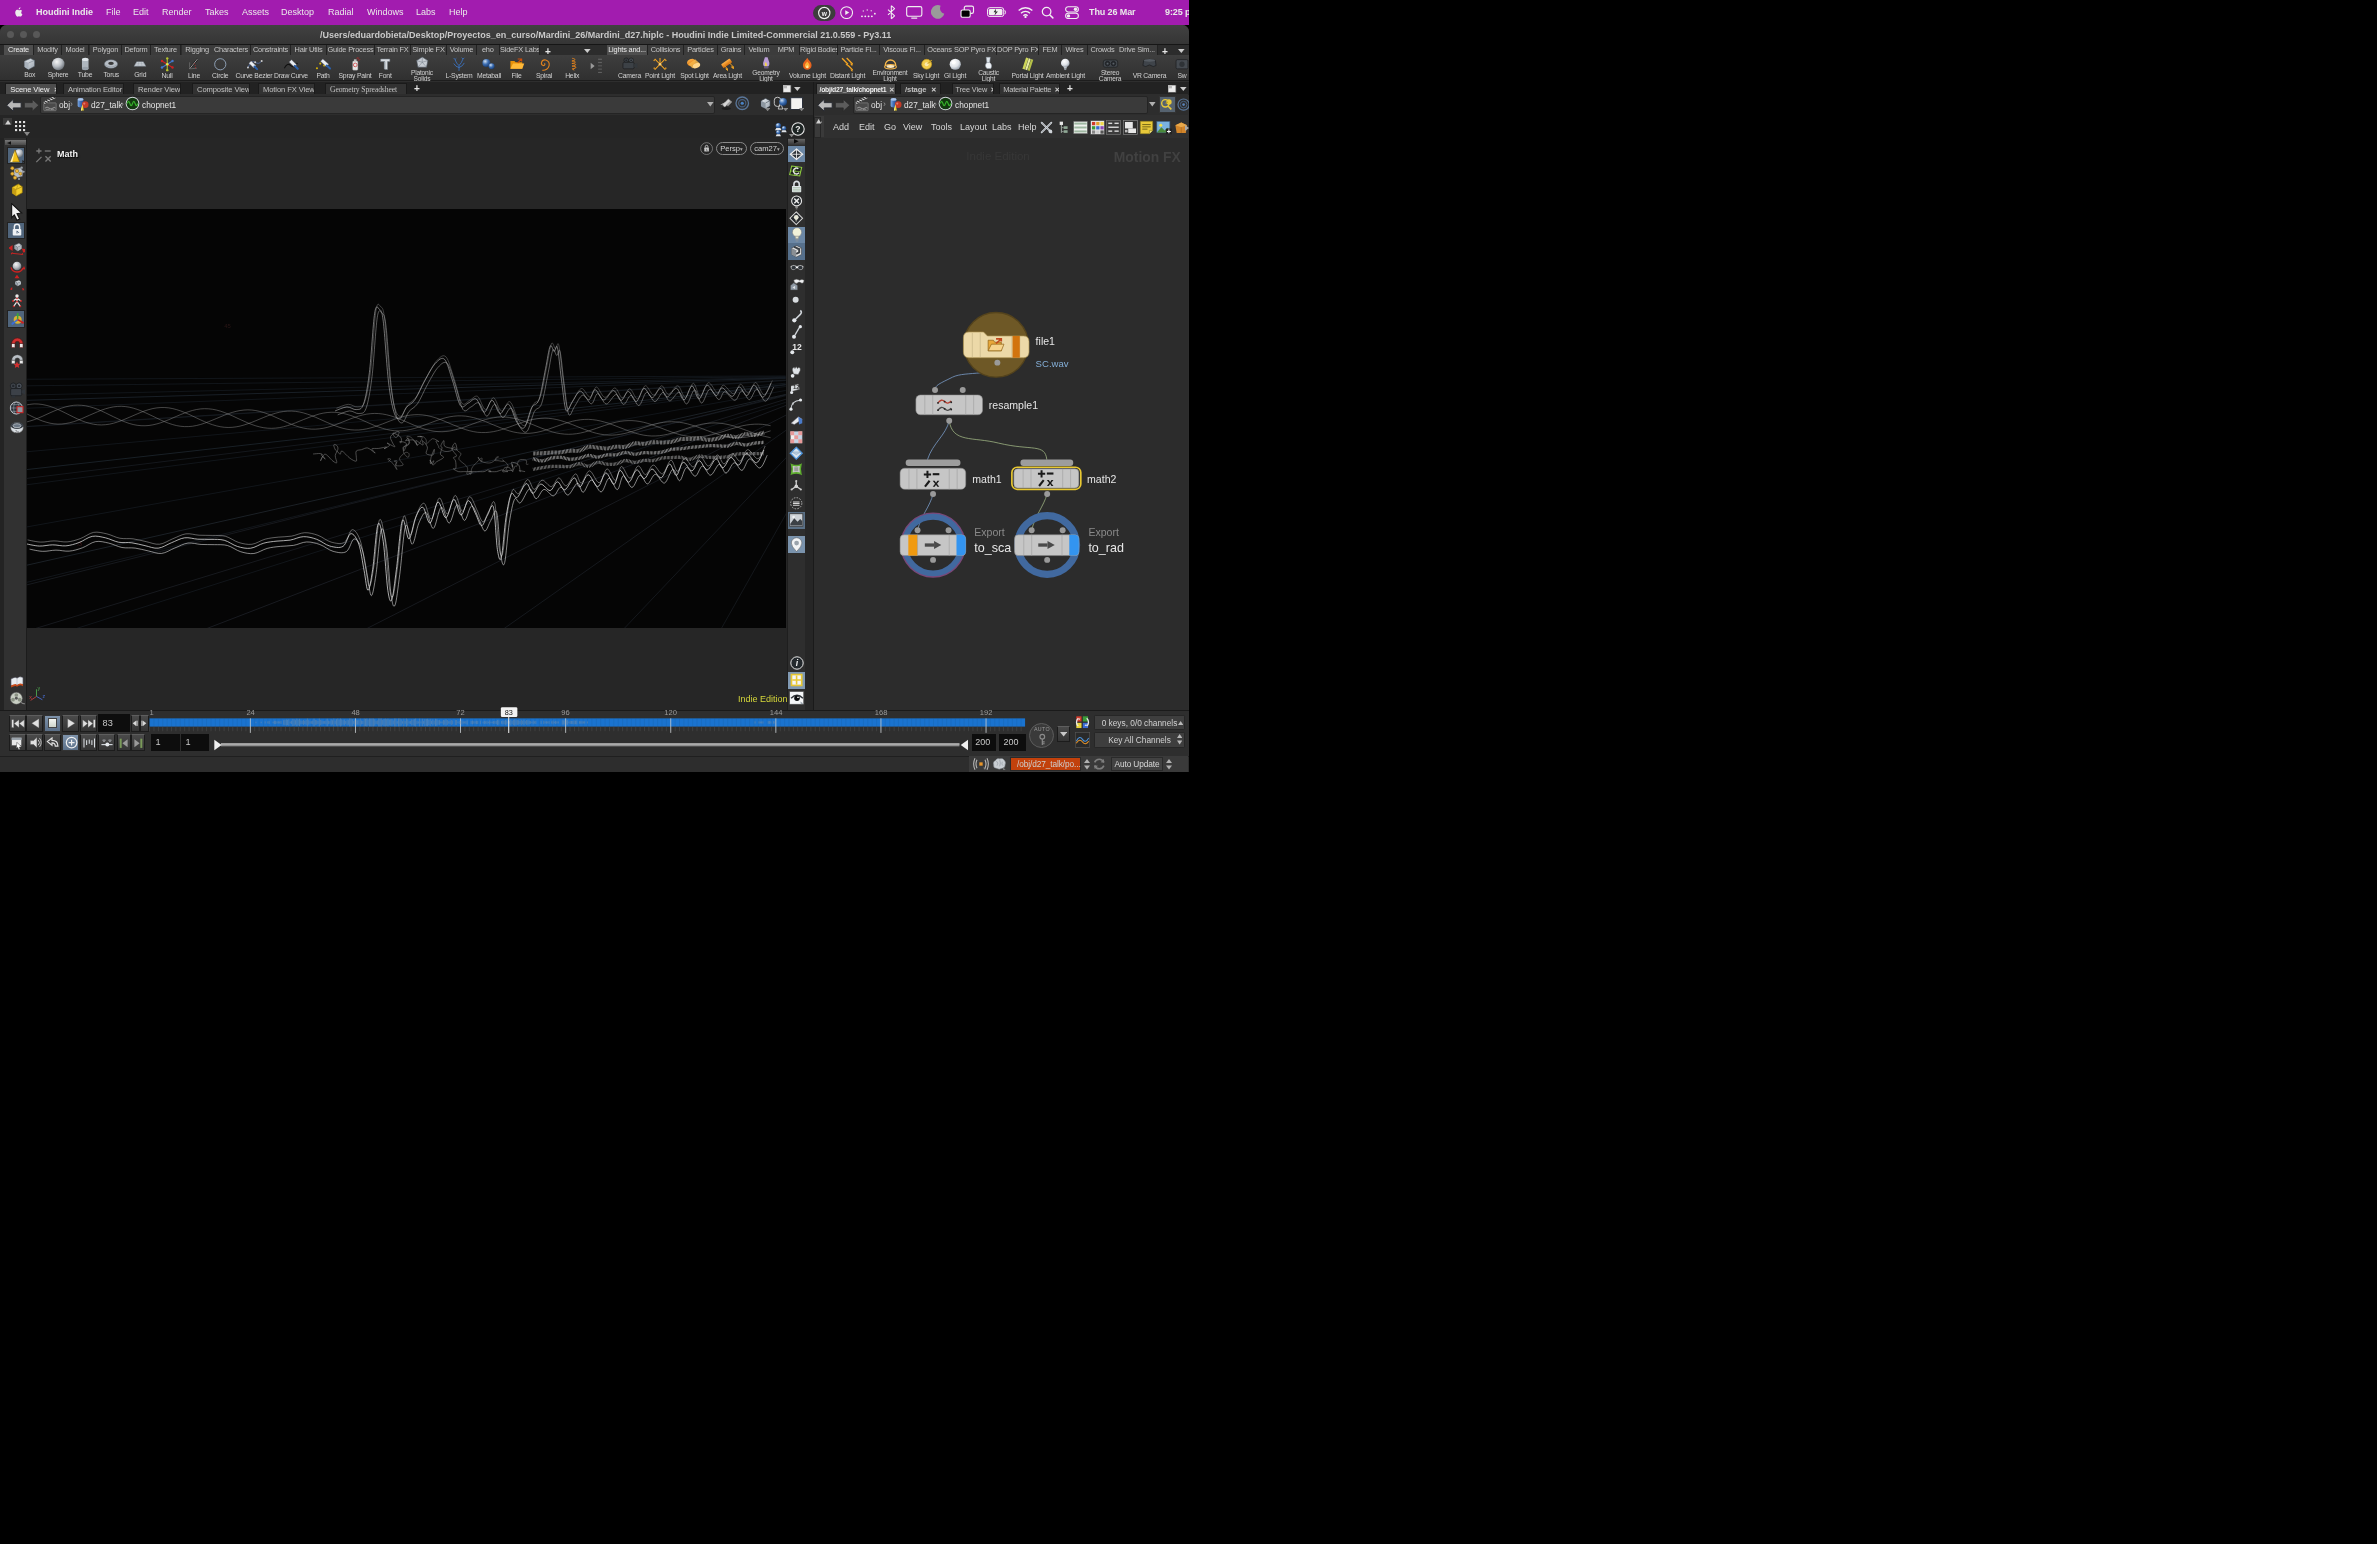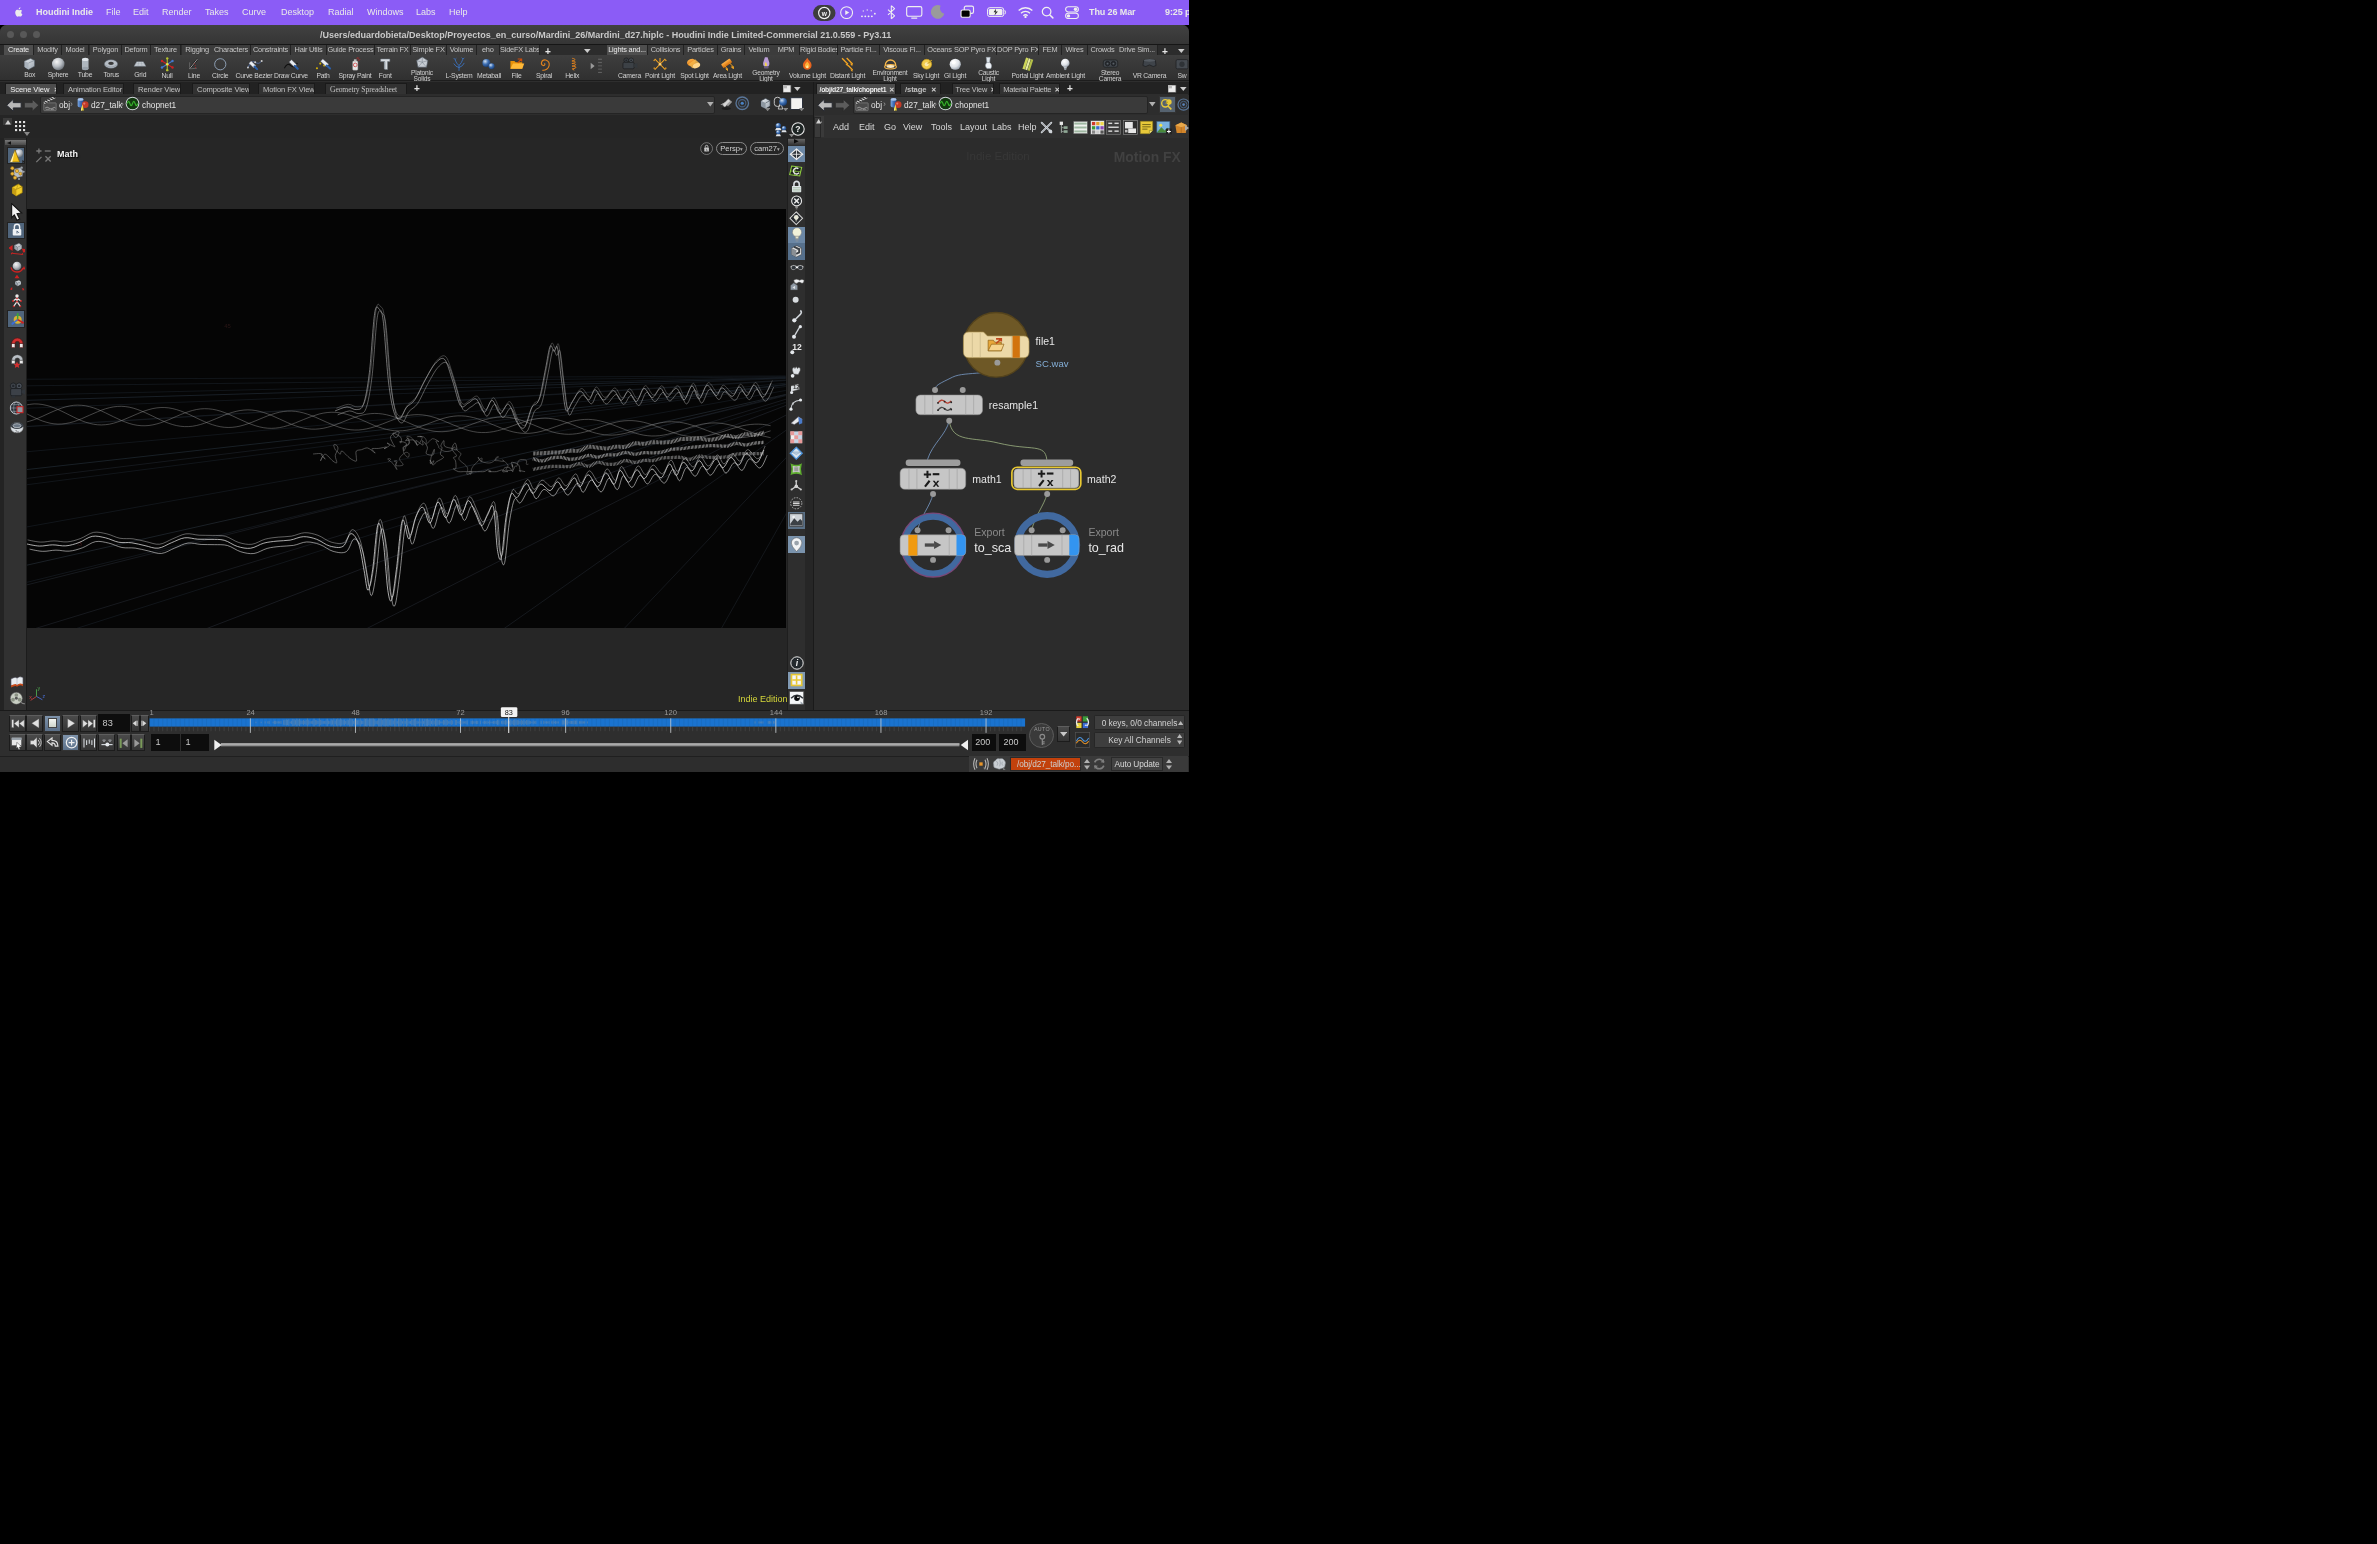--- a/index.html
+++ b/index.html
@@ -1,20 +1,20 @@
 <!DOCTYPE html>
 <html style="font-size:10.6px"><head>
 <meta charset="utf-8">
 <style>
   * { margin:0; padding:0; box-sizing:border-box; }
   html,body { width:1189px; height:772px; overflow:hidden; background:#000; }
   body { font-family:"Liberation Sans", sans-serif; position:relative; }
   .abs { position:absolute; }
   
-  #menubar { left:0; top:0; width:1189px; height:25px; background:#8b5cf6; color:#e8e8e8; }
+  #menubar { left:0; top:0; width:1189px; height:25px; background:#a21caf; color:#e8e8e8; }
   .layer { position:absolute; left:0; top:0; width:0; height:0; }
   .layer span, span.abs, span.mi { white-space:nowrap; }
   #menubar .mi { position:absolute; top:6.6px; font-size:9px; color:#eaeaea; }
   
   #win { left:0; top:25px; width:1189px; height:747px; background:#2e2e2e; border-radius:6.6px 6.6px 0 0; }
   #titlebar { left:0; top:25px; width:1189px; height:19px; background:linear-gradient(#414141,#353535); border-radius:6.6px 6.6px 0 0; }
   .tl { position:absolute; top:31px; width:7.3px; height:7.3px; border-radius:50%; background:#585858; }
   #title { position:absolute; top:30px; left:11.2px; width:1189px; text-align:center; font-size:9px; font-weight:bold; color:#c9c9c9; }
   
   
@@ -48,21 +48,21 @@
 <div id="win" class="abs"></div>
 <div id="menubar" class="abs">
   <svg class="abs" style="left:14px;top:7.3px;" width="9.2" height="11.2" viewBox="0 0 19 22">
       <path fill="#ececec" d="M13.2 5.3c-1 .07-2.2.7-2.9.7-.75 0-1.9-.68-3.1-.66C5.6 5.37 4.1 6.3 3.3 7.7c-1.6 2.8-.4 7 1.16 9.3.77 1.1 1.68 2.4 2.88 2.35 1.16-.05 1.6-.75 3-.75s1.8.75 3.03.72c1.25-.02 2.04-1.14 2.8-2.27.88-1.3 1.24-2.57 1.26-2.64-.03-.01-2.42-.93-2.44-3.7-.02-2.3 1.88-3.4 1.97-3.46-1.08-1.58-2.75-1.76-3.34-1.8-1.52-.12-2.8.83-3.32.85zM12.4 3.1c.64-.78 1.07-1.86.95-2.94-.92.04-2.03.61-2.69 1.39-.59.68-1.11 1.79-.97 2.84 1.02.08 2.07-.52 2.71-1.29z"></path>
     </svg>
   <span class="mi" style="left:36px;font-weight:bold;">Houdini Indie</span>
   <span class="mi" style="left:106px;">File</span>
   <span class="mi" style="left:133px;">Edit</span>
   <span class="mi" style="left:162px;">Render</span>
   <span class="mi" style="left:205px;">Takes</span>
-  <span class="mi" style="left:242px;">Curve</span>
+  <span class="mi" style="left:242px;">Assets</span>
   <span class="mi" style="left:281px;">Desktop</span>
   <span class="mi" style="left:328px;">Radial</span>
   <span class="mi" style="left:367px;">Windows</span>
   <span class="mi" style="left:416px;">Labs</span>
   <span class="mi" style="left:449px;">Help</span>
 
   <svg class="abs" style="left:813px;top:4.6px;" width="22.5" height="16" viewBox="0 0 34 24">
       <rect x="0" y="0" width="34" height="24" rx="12" fill="#3d3d3d"></rect>
       <circle cx="17" cy="12" r="8.5" fill="none" stroke="#f2f2f2" stroke-width="1.7"></circle>
       <text x="17" y="16" font-size="10" fill="#f2f2f2" text-anchor="middle" font-weight="bold">w</text>

